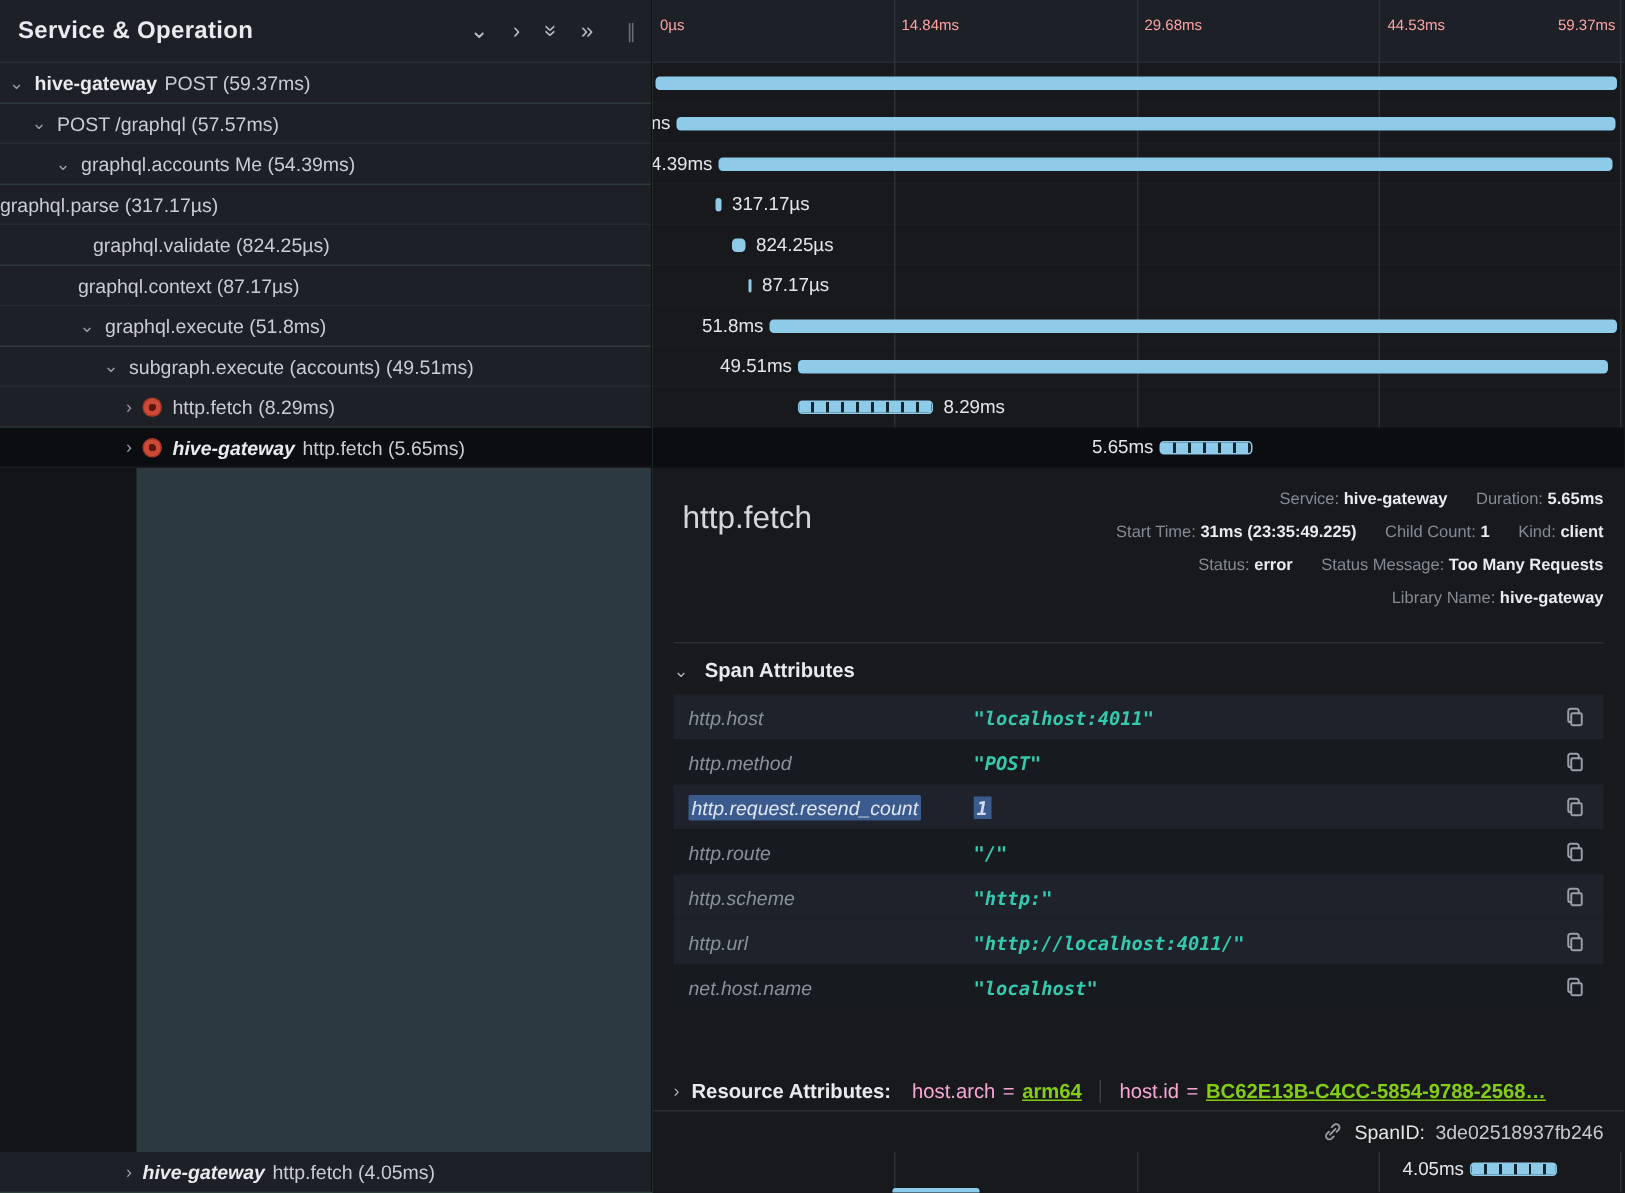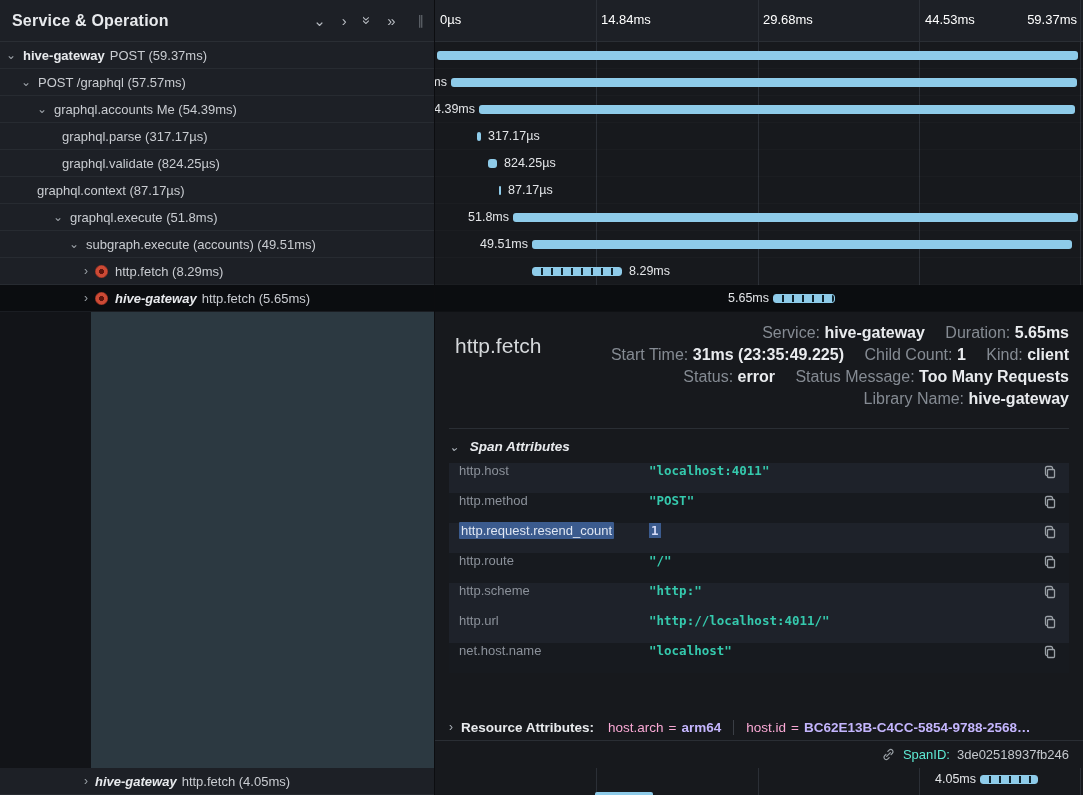--- a/index.html
+++ b/index.html
@@ -31,64 +31,64 @@
     background: radial-gradient(circle, #5e150d 0 2.5px, #cc4a35 2.5px 5.5px, #a83827 5.5px); }
 
   .expanded-left { height:456px; flex:none; background:#121418; position:relative; }
   .expanded-tint { position:absolute; left:91px; right:0; top:0; bottom:0; background:#2c3941; }
 
   
   .right { position:relative; flex:1; background:#17191d; overflow:hidden; }
   .gl { position:absolute; top:0; bottom:0; width:1px; background:#2b2f36; z-index:1; }
 
   .ruler { position:absolute; top:0; left:0; right:0; height:42px; background:#1d2026; border-bottom:1px solid #2a2e34; z-index:0; }
-  .tick { position:absolute; top:12px; font-size:13px; color:#ffffff; z-index:2; white-space:nowrap; }
+  .tick { position:absolute; top:12px; font-size:10px; color:#fca5a5; z-index:2; white-space:nowrap; }
 
   .rows { position:absolute; top:42px; left:0; right:0; z-index:2; }
   .trow { height:27px; position:relative; overflow:hidden; border-bottom:1px solid rgba(255,255,255,0.02); }
   .trow.selected { background:#0b0d10; }
   .bar { position:absolute; top:9px; height:9px; background:#8ecbe9; border-radius:3px; cursor:pointer; }
   .bar.striped { background: repeating-linear-gradient(90deg, #8ecbe9 0 8px, #10242e 8px 10px); border:1px solid #8ecbe9; }
   .bar-label { position:absolute; top:6px; font-size:12.5px; color:#e3e5e8; white-space:nowrap; }
 
   .bottom-trow { position:absolute; top:768px; left:0; right:0; height:23px; z-index:2; }
   .bottom-trow .bar { top:7px; }
   .bottom-trow .bar-label { top:4px; }
   .partial-bar { position:absolute; top:792px; height:9px; background:#8ecbe9; border-radius:2px; z-index:2; }
 
   
   .detail { position:absolute; top:312px; left:0; right:0; height:456px; background:#17191d; z-index:3; }
   .detail-title { position:absolute; left:20px; top:22px; font-size:21px; color:#d4d7da; font-weight:400; }
-  .meta { position:absolute; right:14px; top:10px; text-align:right; font-size:16px; line-height:22px; color:#858b93; }
+  .meta { position:absolute; right:14px; top:10px; text-align:right; font-size:11px; line-height:22px; color:#858b93; }
   .meta .v { color:#e9ebee; font-weight:bold; }
   .meta .ml { margin-left:16px; }
   .hr { position:absolute; left:14px; right:14px; top:116px; border-top:1px solid #2a2e34; }
 
-  .sect-hdr { position:absolute; left:14px; top:127px; font-size:13.5px; font-weight:bold; color:#e8eaed; cursor:pointer;font-style:italic; }
+  .sect-hdr { position:absolute; left:14px; top:127px; font-size:13.5px; font-weight:bold; color:#e8eaed; cursor:pointer; }
   .sect-hdr .caret { color:#aab0b7; font-weight:normal; margin-right:7px; font-size:12px; }
 
   .attr-table { position:absolute; left:14px; right:14px; top:151px; }
-  .attr-row { display:flex; align-items:flex-start; height:30px; padding:0 10px; background:#171a1f; }
+  .attr-row { display:flex; align-items:center; height:30px; padding:0 10px; background:#171a1f;font-style:italic; }
   .attr-row.alt { background:#1e222a; }
   .attr-key { width:190px; flex:none; color:#8b919a; font-size:13px; }
   .attr-val { font-family:"DejaVu Sans Mono", monospace; font-size:12.5px; font-weight:bold; color:#35c9ad; flex:1; overflow:hidden; white-space:nowrap; }
   .attr-val.num { color:#8285ef; }
   .sel { background:#3b5b8e; color:#dfe6f2; padding:1px 2px; border-radius:1px; }
   .attr-val .sel { color:#d6dcf8; }
   .copy-btn { margin-left:auto; background:none; border:none; cursor:pointer; display:flex; align-items:center; padding:2px; }
 
   .resource { position:absolute; left:14px; right:14px; top:403px; height:24px; display:flex; align-items:center; font-size:13.5px; color:#8b919a; white-space:nowrap; overflow:hidden; }
   .resource .caret { color:#aab0b7; margin-right:8px; font-size:12px; }
   .resource .rt { font-weight:bold; color:#e8eaed; margin-right:14px; cursor:pointer; }
   .resource .rk { color:#f9a8d4; }
-  .resource .rv { color:#c4b5fd; font-weight:bold; }
+  .resource .rv { color:#84cc16; font-weight:bold;text-decoration:underline; }
   .resource .sep { width:1px; height:15px; background:#3a3e45; margin:0 12px; flex:none; }
 
   .spanid-row { position:absolute; left:0; right:0; bottom:0; height:28px; border-top:1px solid #2a2e34; display:flex; align-items:center; justify-content:flex-end; padding:0 14px; font-size:13px; gap:7px; }
-  .spanid-row .k { color:#5eead4; }
+  .spanid-row .k { color:#e5e5e5; }
   .spanid-row .v { color:#c5c9ce; }
 
   svg.lineicon { stroke:#9aa0a6; fill:none; stroke-width:1.3; stroke-linecap:round; stroke-linejoin:round; }
 </style>
 </head>
 <body>
 
 <div class="app">
 
   <div class="left">
@@ -113,29 +113,29 @@
     <div class="tree-row" style="padding-left:21px">
       <span class="caret">⌄</span>
       <span>POST /graphql (57.57ms)</span>
     </div>
 
     <div class="tree-row" style="padding-left:37px">
       <span class="caret">⌄</span>
       <span>graphql.accounts Me (54.39ms)</span>
     </div>
 
-    <div class="tree-row" style="padding-left:62px">
+    <div class="tree-row" style="">
       <span>graphql.parse (317.17µs)</span>
     </div>
 
     <div class="tree-row" style="padding-left:62px">
       <span>graphql.validate (824.25µs)</span>
     </div>
 
-    <div class="tree-row" style="padding-left:37px">
+    <div class="tree-row" style="padding-left:52px">
       <span>graphql.context (87.17µs)</span>
     </div>
 
     <div class="tree-row" style="padding-left:53px">
       <span class="caret">⌄</span>
       <span>graphql.execute (51.8ms)</span>
     </div>
 
     <div class="tree-row" style="padding-left:69px">
       <span class="caret">⌄</span>

